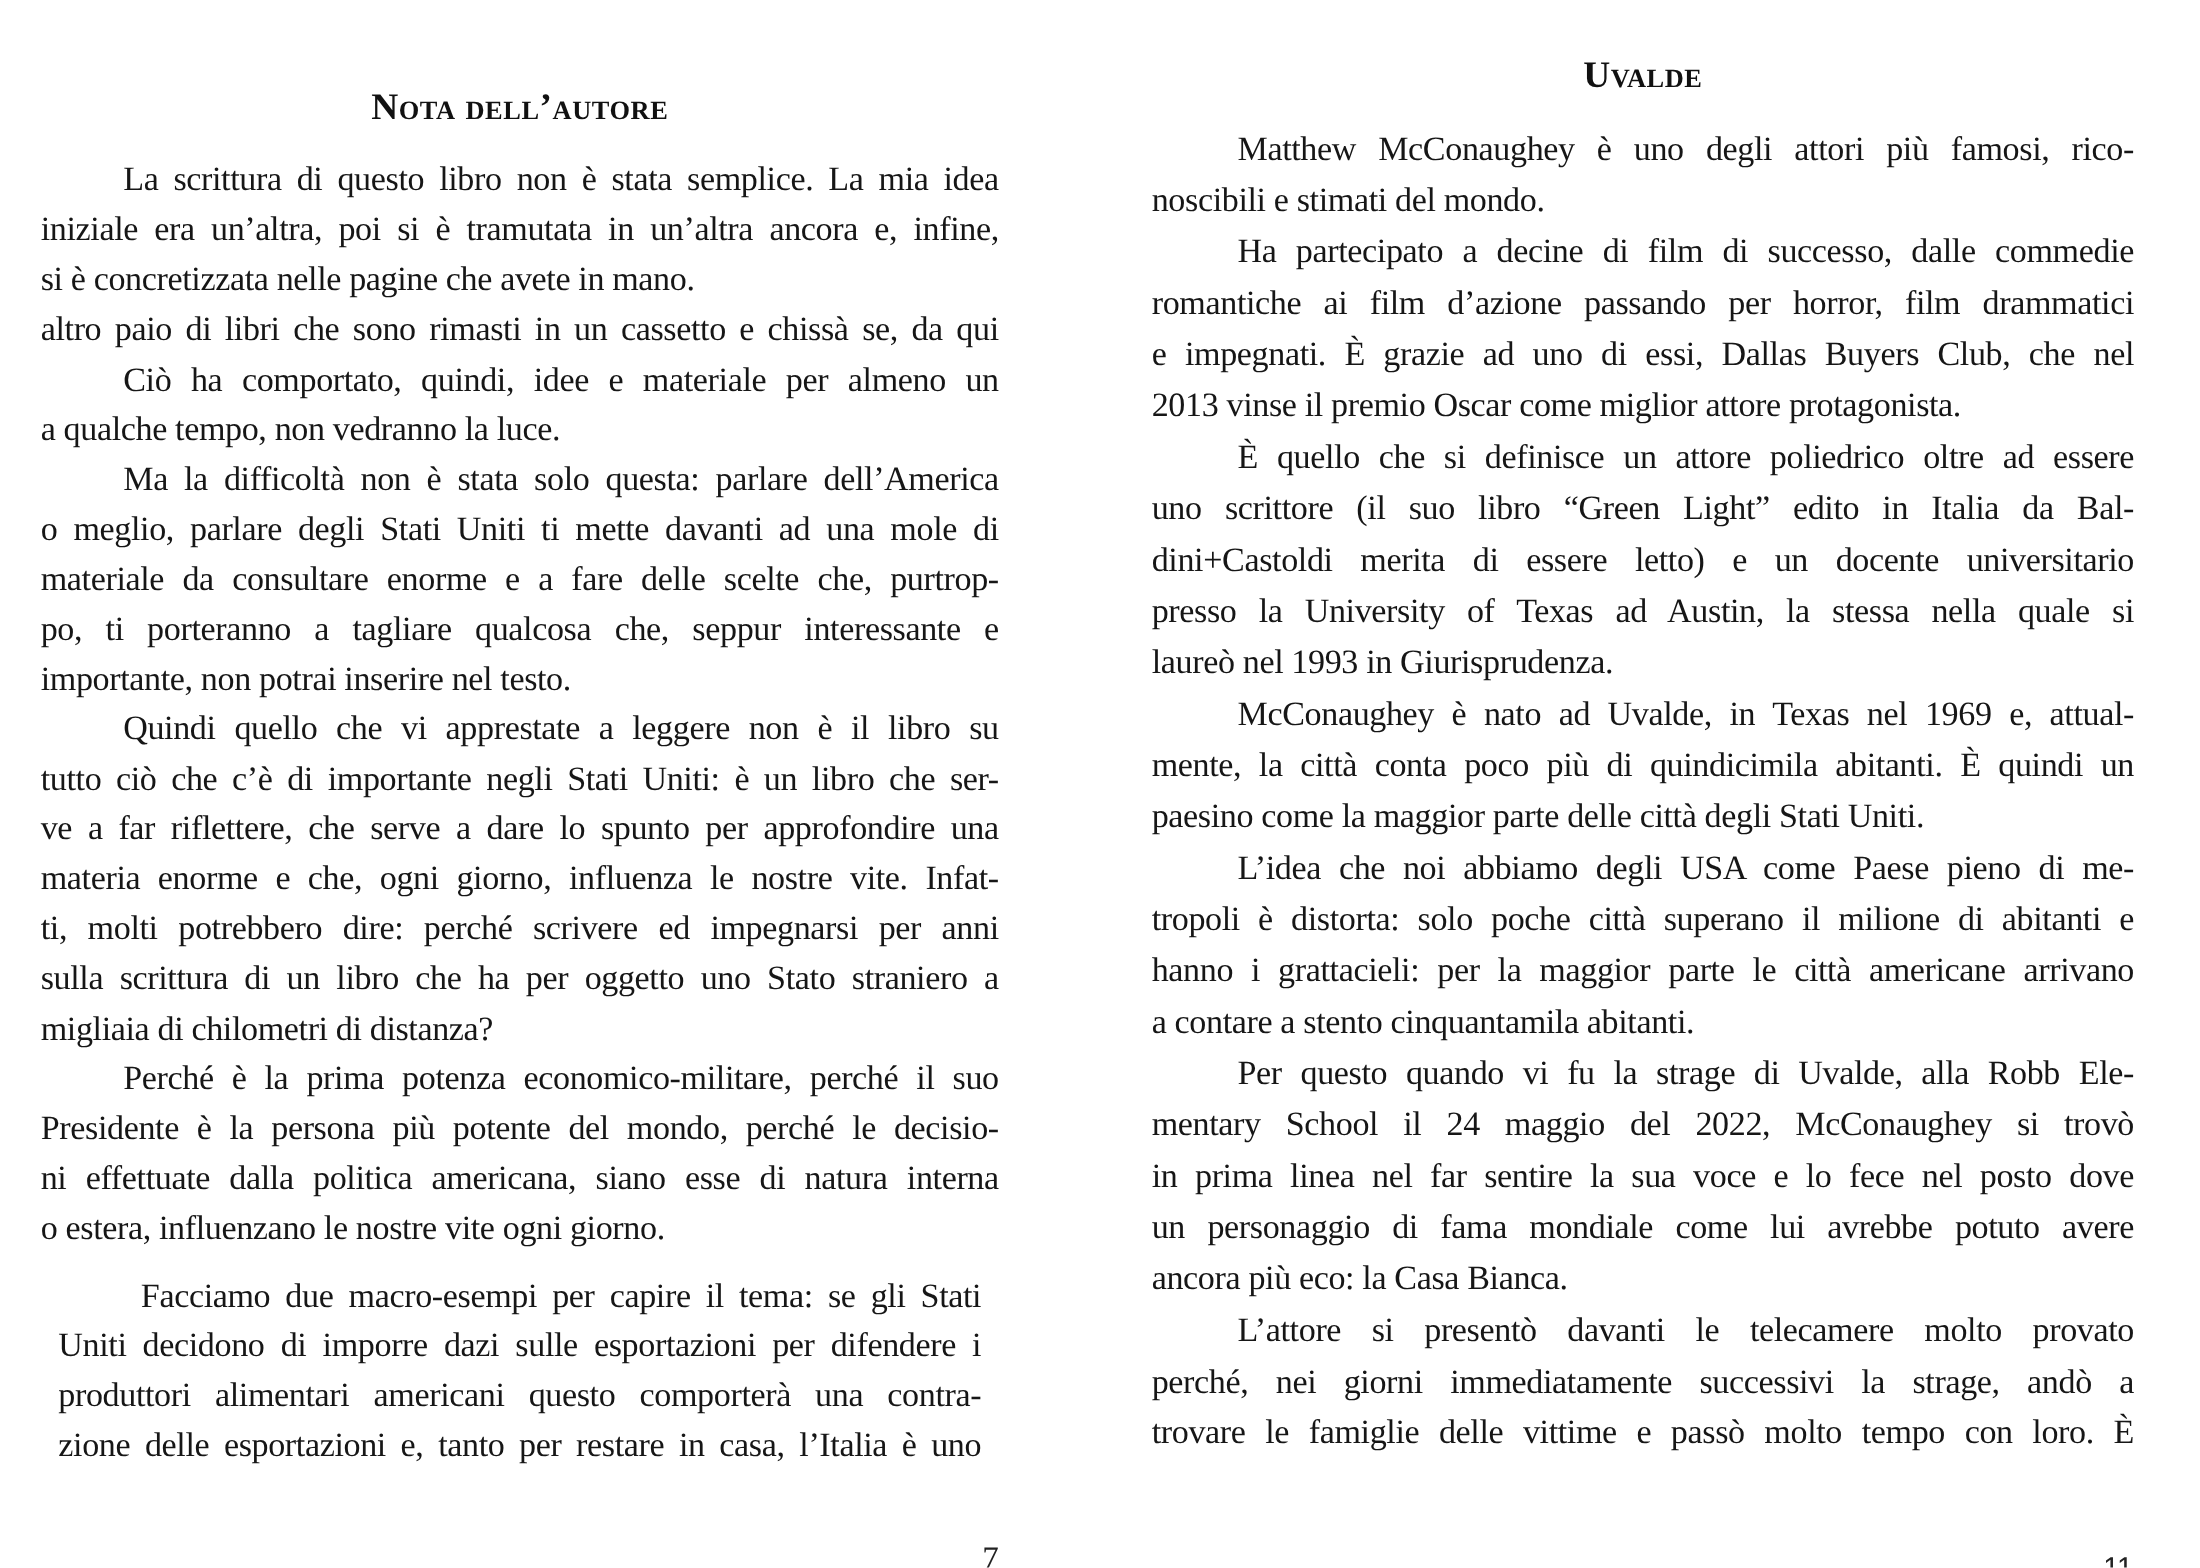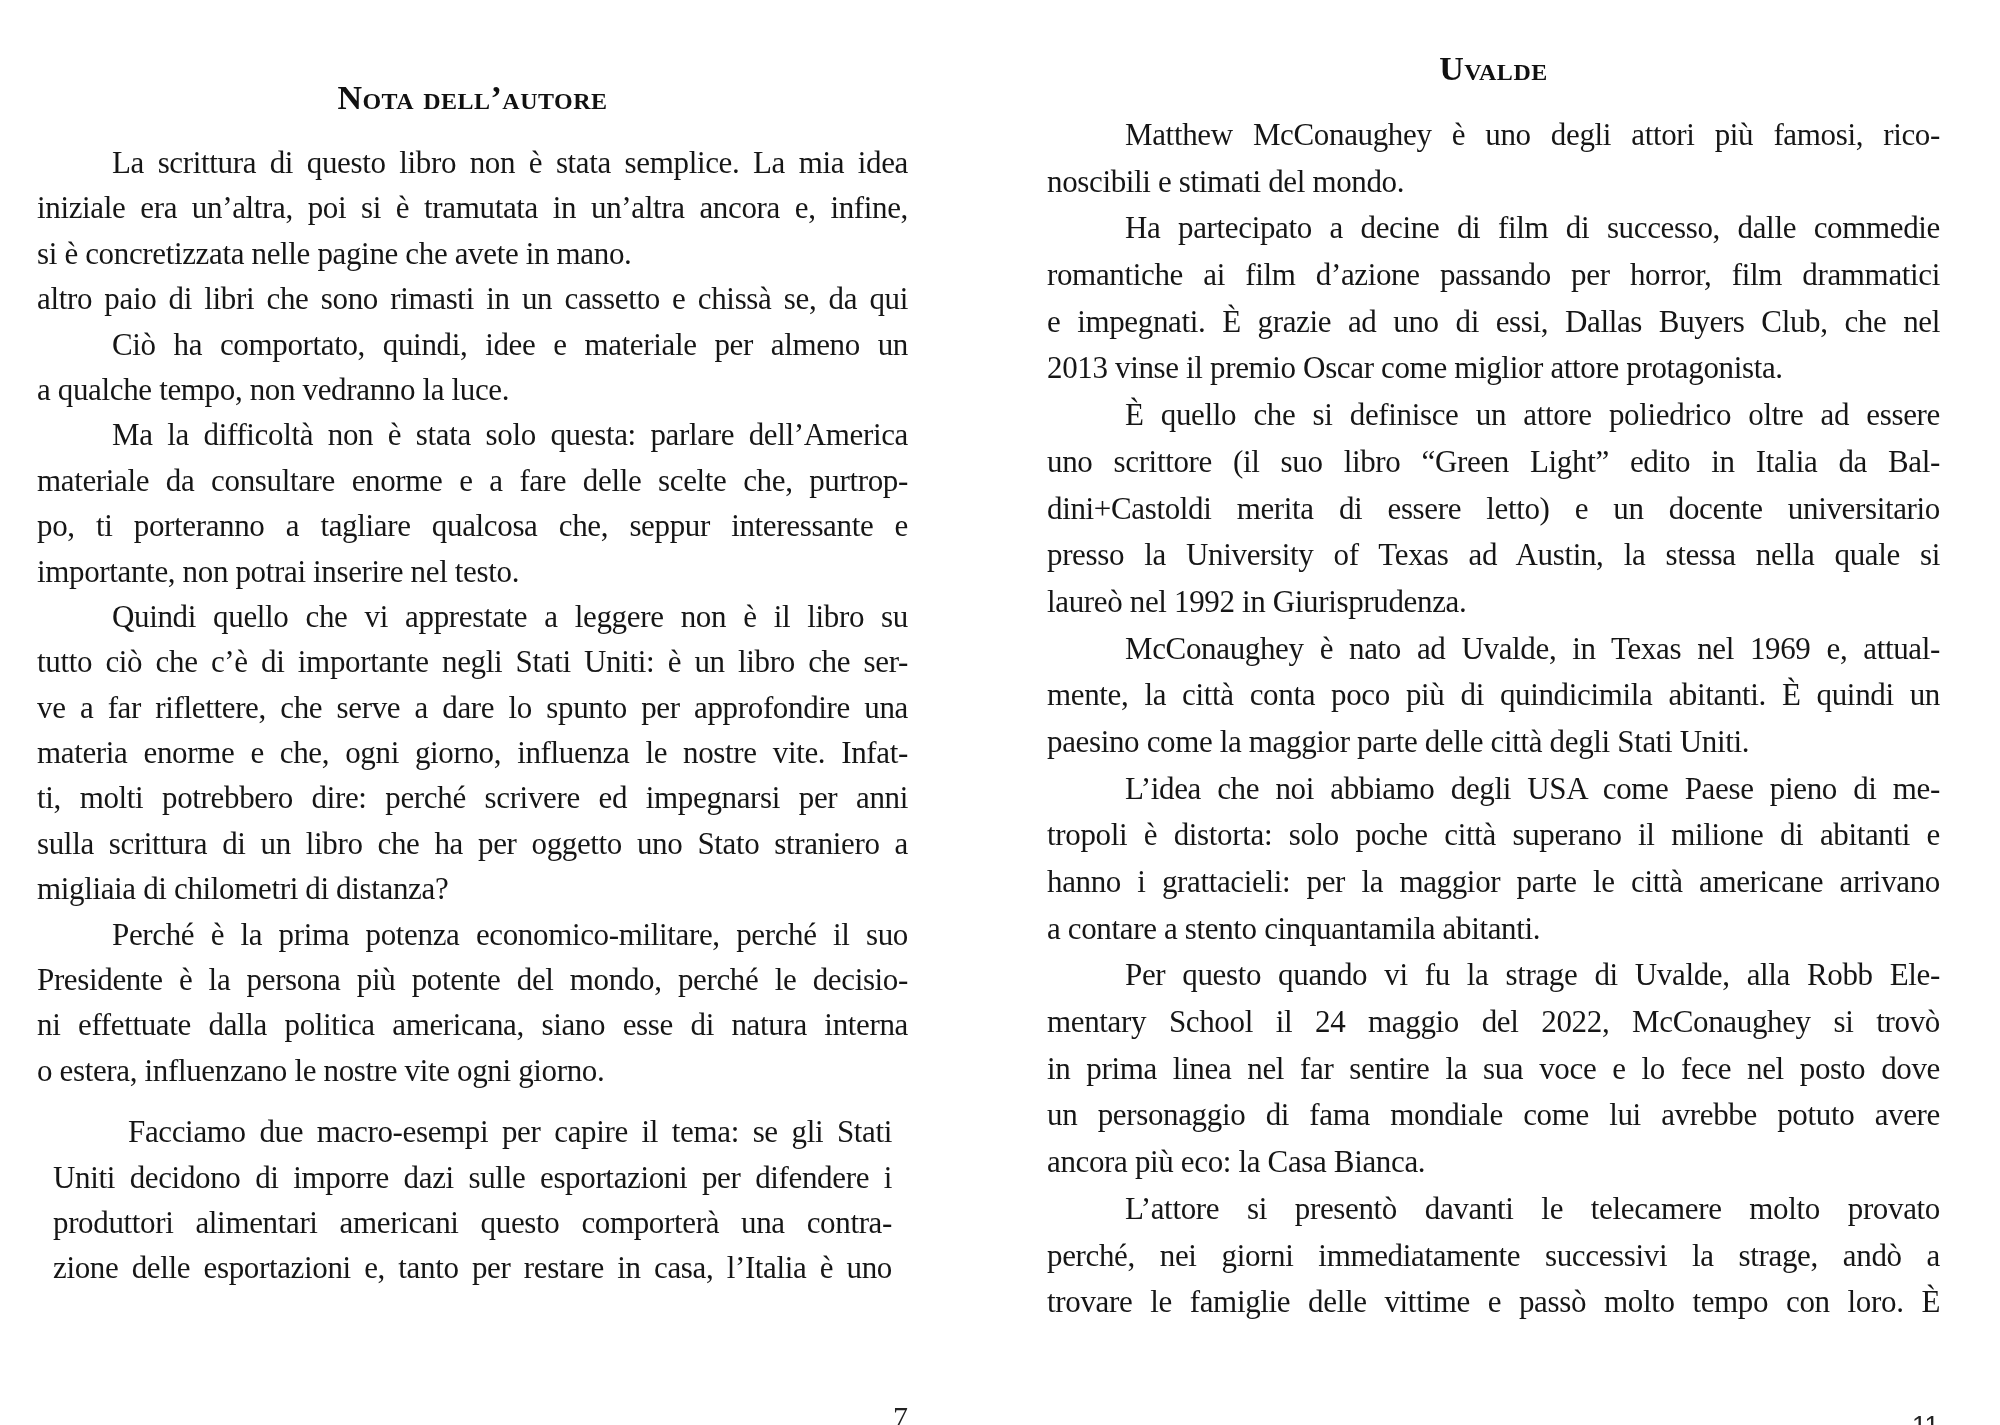--- a/index.html
+++ b/index.html
@@ -114,20 +114,23 @@
         </span>
       <span class="line last">
           <span class="content">a qualche tempo, non vedranno la luce.</span>
         </span>
     </p>
     <p style="margin:0">
       <span class="line indent">
           <span class="content">Ma la difficoltà non è stata solo questa: parlare dell’America</span>
         </span>
       <span class="line">
+          <span class="content">o meglio, parlare degli Stati Uniti ti mette davanti ad una mole di</span>
+        </span>
+      <span class="line">
           <span class="content">materiale da consultare enorme e a fare delle scelte che, purtrop-</span>
         </span>
       <span class="line">
           <span class="content">po, ti porteranno a tagliare qualcosa che, seppur interessante e</span>
         </span>
       <span class="line last">
           <span class="content">importante, non potrai inserire nel testo.</span>
         </span>
     </p>
     <p style="margin:0">
@@ -217,21 +220,21 @@
       <span class="line">
           <span class="content">uno scrittore (il suo libro “Green Light” edito in Italia da Bal-</span>
         </span>
       <span class="line">
           <span class="content">dini+Castoldi merita di essere letto) e un docente universitario</span>
         </span>
       <span class="line">
           <span class="content">presso la University of Texas ad Austin, la stessa nella quale si</span>
         </span>
       <span class="line last">
-          <span class="content">laureò nel 1992 in Giurisprudenza.</span>
+          <span class="content">laureò nel 1993 in Giurisprudenza.</span>
         </span>
     </p>
     <p style="margin:0">
       <span class="line indent">
           <span class="content">McConaughey è nato ad Uvalde, in Texas nel 1969 e, attual-</span>
         </span>
       <span class="line">
           <span class="content">mente, la città conta poco più di quindicimila abitanti. È quindi un</span>
         </span>
       <span class="line last">

